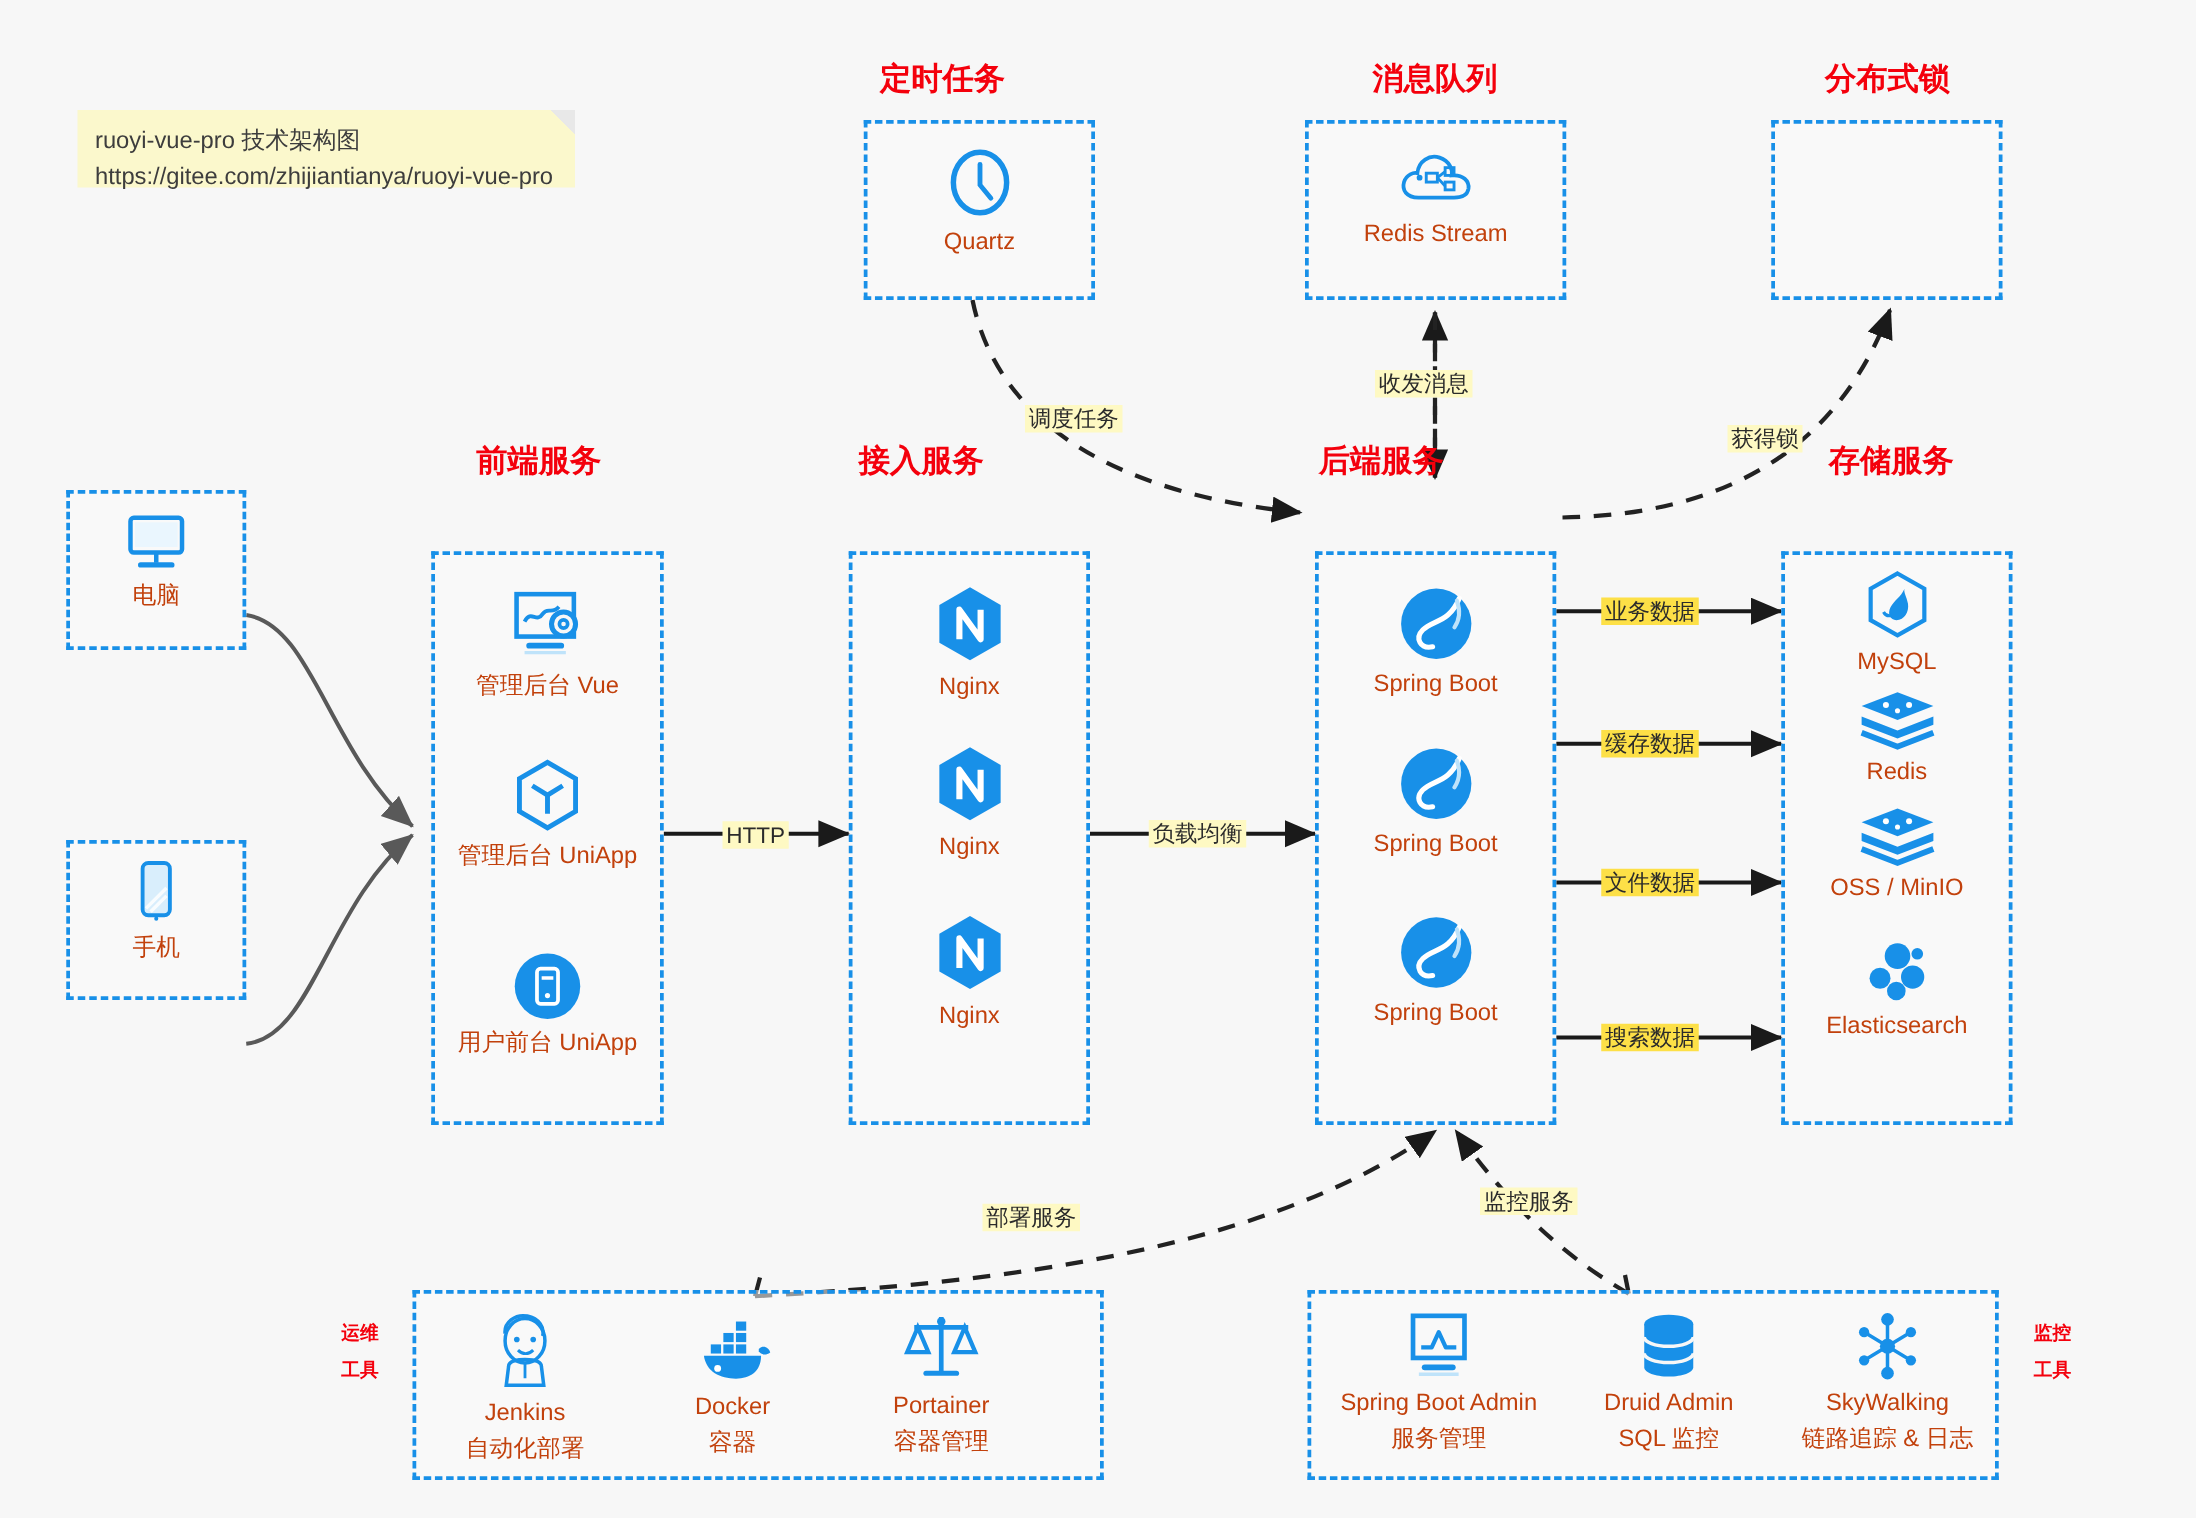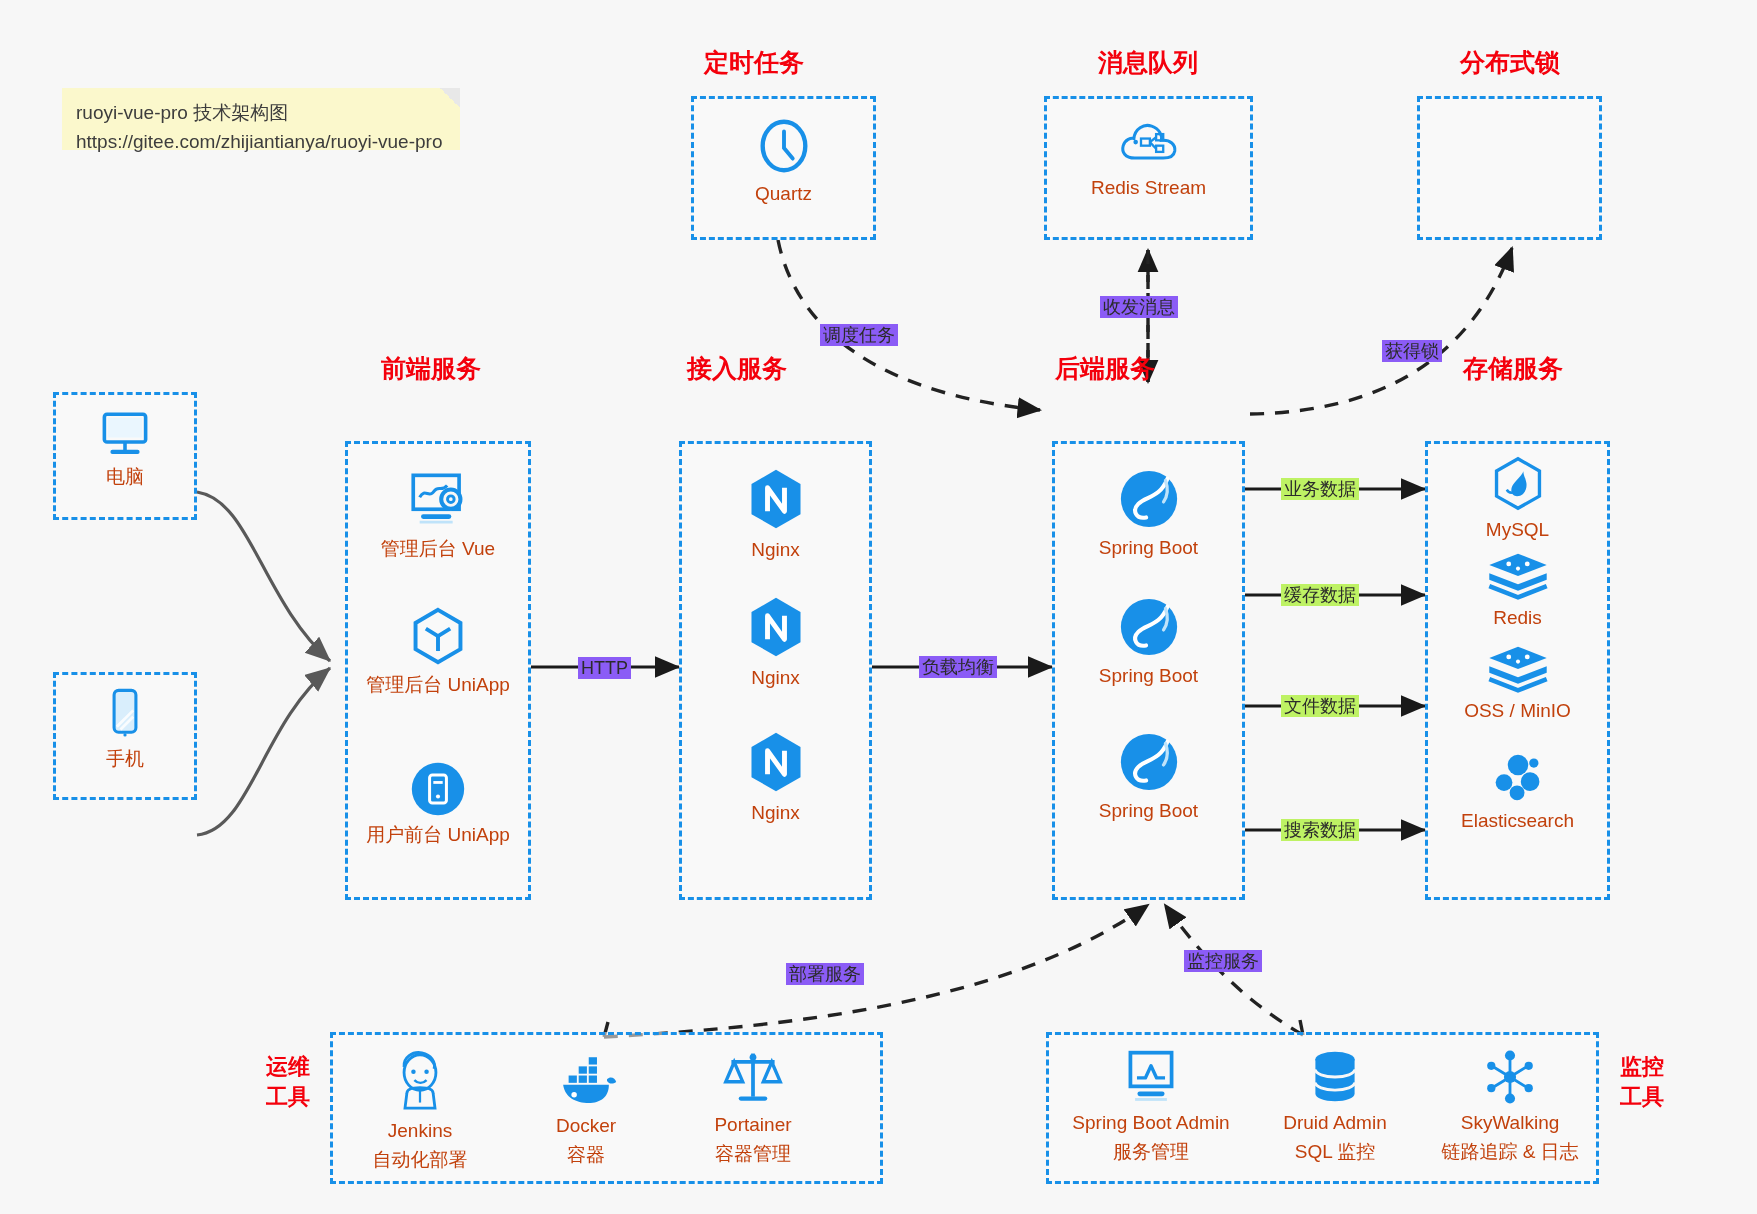--- a/index.html
+++ b/index.html
@@ -31,39 +31,39 @@
     position:absolute;
     border:3px dashed #1890e8;
     background:rgba(252,252,252,0.55);
     box-sizing:border-box;
   }
   .ghead{
     position:absolute;
     color:#f4000c;font-weight:bold;font-size:25px;
     white-space:nowrap;text-align:center;
   }
-  .ghead.side{font-size:22px;line-height:30px;}
+  .ghead.side{font-size:15px;line-height:30px;}
 
   
   .node{position:absolute;text-align:center;}
   .node .lbl{
     color:#c2410c;font-size:19px;line-height:25px;white-space:nowrap;
     margin-top:4px;
   }
   .node .lbl.sub{font-size:19px;}
   .ico{display:block;margin:0 auto;}
 
   
   .elbl{
     position:absolute;
-    background:#8b5cf6;
+    background:#fef9c3;
     color:#2b2b2b;font-size:18px;line-height:22px;
     padding:0 3px;white-space:nowrap;
   }
-  .elbl.w{background:#bef264;}
+  .elbl.w{background:#fde047;}
 </style>
 </head>
 <body>
 
 <div id="stage">
 
   <svg id="wires" viewBox="0 0 1757 1214">
     <defs>
       <marker id="arrGray" markerWidth="9" markerHeight="9" refX="7.6" refY="3.4" orient="auto">
         <path d="M0,0 L8,3.4 L0,6.8 z" fill="#595959"></path>

